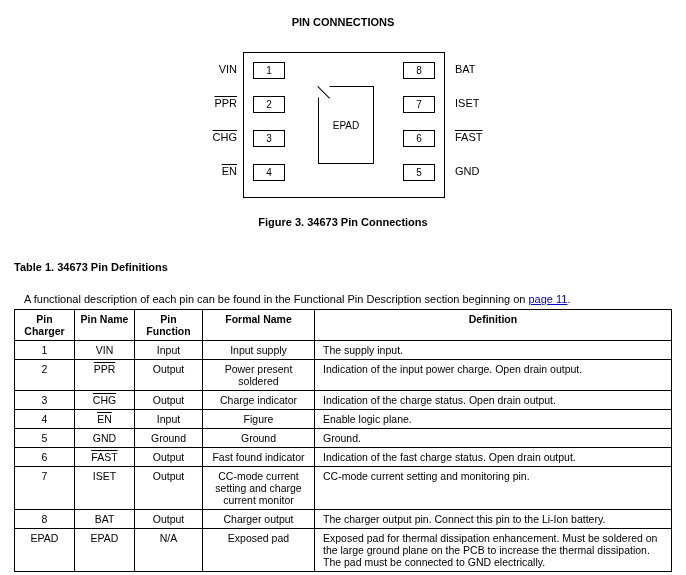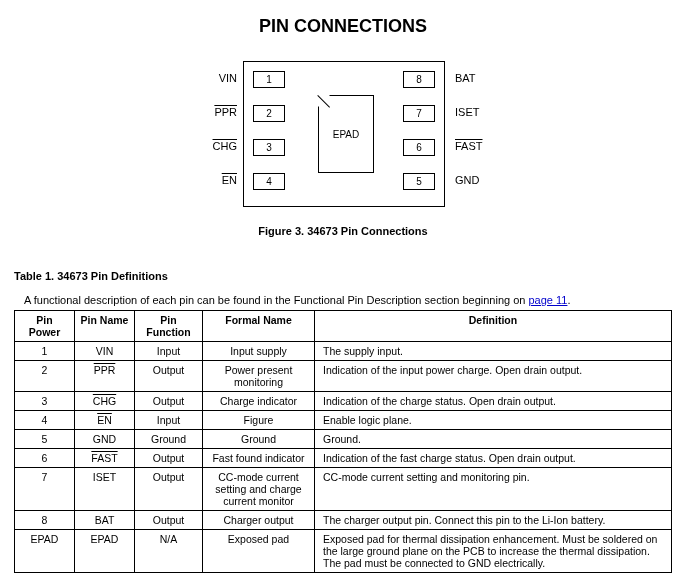--- a/index.html
+++ b/index.html
@@ -5,21 +5,21 @@
   body {
     font-family: Arial, Helvetica, sans-serif;
     font-size: 11px;
     margin: 0;
     padding: 12px 14px;
     width: 686px;
     box-sizing: border-box;
     color: #000;
   }
   h1.title {
-    font-size: 18px;
+    font-size: 11px;
     font-weight: bold;
     text-align: center;
     margin: 4px 0 18px 0;
   }
   .diagram-wrap {
     display: flex;
     justify-content: center;
     margin-bottom: 8px;
   }
   .diagram {
@@ -89,21 +89,21 @@
   .overline { text-decoration: overline; }
   .fig-caption {
     text-align: center;
     font-weight: bold;
     font-size: 11px;
     margin: 10px 0 33px 0;
   }
   .tbl-title {
     font-weight: bold;
     font-size: 11px;
-    margin-bottom: 12px;
+    margin-bottom: 20px;
   }
   .tbl-note {
     font-size: 11px;
     margin: 0 0 4px 10px;
   }
   a.link { color: #0000cc; }
   table.defs {
     border-collapse: collapse;
     width: 100%;
     font-size: 10.5px;
@@ -169,40 +169,40 @@
 <table class="defs">
   <colgroup>
       <col class="c1">
       <col class="c2">
       <col class="c3">
       <col class="c4">
       <col>
     </colgroup>
   <thead>
     <tr>
-      <th>Pin Power</th>
+      <th>Pin Charger</th>
       <th>Pin Name</th>
       <th>Pin Function</th>
       <th>Formal Name</th>
       <th>Definition</th>
     </tr>
   </thead>
   <tbody id="tbl-body">
       <tr>
         <td class="center">1</td>
         <td class="center">VIN</td>
         <td class="center">Input</td>
         <td class="center">Input supply</td>
         <td class="def">The supply input.</td>
       </tr>
       <tr>
         <td class="center">2</td>
         <td class="center"><span class="overline">PPR</span></td>
         <td class="center">Output</td>
-        <td class="center">Power present monitoring</td>
+        <td class="center">Power present soldered</td>
         <td class="def">Indication of the input power charge. Open drain output.</td>
       </tr>
       <tr>
         <td class="center">3</td>
         <td class="center"><span class="overline">CHG</span></td>
         <td class="center">Output</td>
         <td class="center">Charge indicator</td>
         <td class="def">Indication of the charge status. Open drain output.</td>
       </tr>
       <tr>

